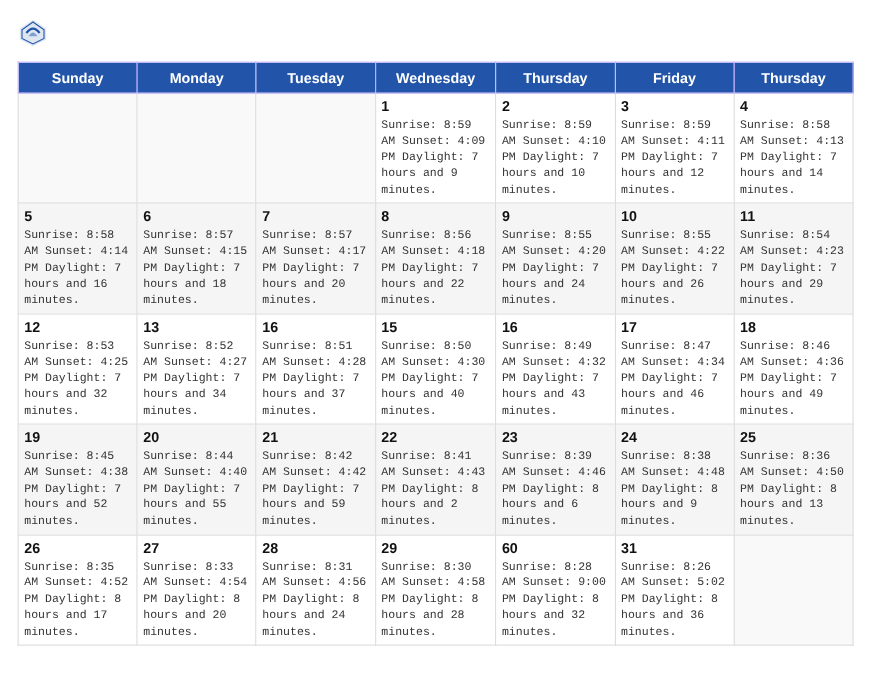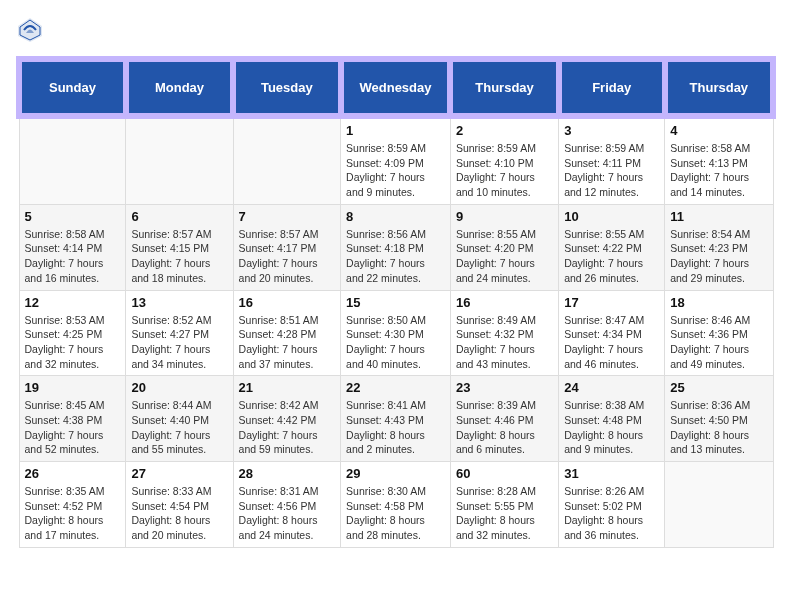--- a/index.html
+++ b/index.html
@@ -43,23 +43,23 @@
       color: #444;
     }
     .calendar {
       width: 100%;
       border-collapse: collapse;
       border: 1px solid #ccc;
     }
     .calendar th {
       background-color: #2255aa;
       color: #fff;
-      padding: 18px 4px;
+      padding: 6px 4px;
       font-size: 13px;
-      border: 6px solid #c4b5fd;
+      border: 1px solid #c4b5fd;
     }
     .calendar td {
       vertical-align: top;
       padding: 4px 5px;
       border: 1px solid #ddd;
       width: 113px;
       min-height: 80px;
       font-size: 11px;
       color: #222;
       background: #fff;
@@ -70,20 +70,21 @@
     .day-num {
       font-size: 13px;
       font-weight: bold;
       margin-bottom: 3px;
       color: #111;
     }
     .day-info {
       font-size: 10.5px;
       line-height: 1.4;
       color: #333;
+      font-family: Liberation Mono, monospace;
     }
     .row-alt td {
       background: #f5f5f5;
     }
   </style>
 </head>
 <body>
 
 <div class="header">
   <div class="logo">
@@ -299,21 +300,21 @@
         </td>
         <td>
           <div class="day-num">29</div>
           <div class="day-info">Sunrise: 8:30 AM
 Sunset: 4:58 PM
 Daylight: 8 hours and 28 minutes.</div>
         </td>
         <td>
           <div class="day-num">60</div>
           <div class="day-info">Sunrise: 8:28 AM
-Sunset: 5:55 PM
+Sunset: 9:00 PM
 Daylight: 8 hours and 32 minutes.</div>
         </td>
         <td>
           <div class="day-num">31</div>
           <div class="day-info">Sunrise: 8:26 AM
 Sunset: 5:02 PM
 Daylight: 8 hours and 36 minutes.</div>
         </td>
         <td class="empty"></td>
       </tr>

